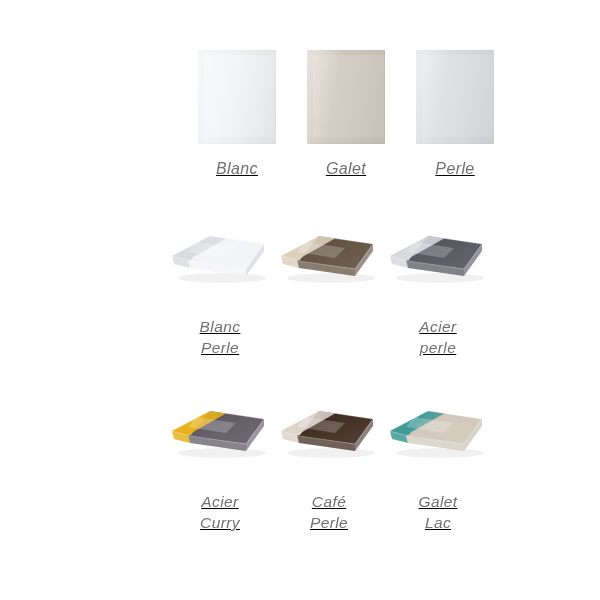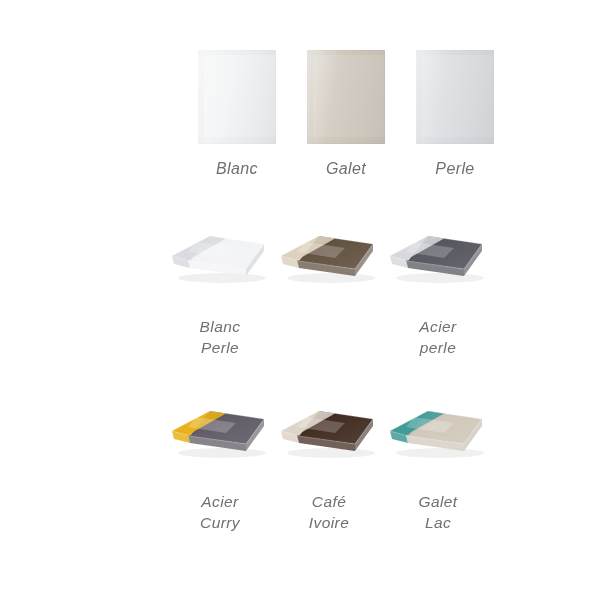--- a/index.html
+++ b/index.html
@@ -27,20 +27,21 @@
     top: 0;
     width: 600px;
     height: 600px;
   }
 
   
   .cell {
     position: absolute;
     width: 130px;
     text-align: center;
+    text-decoration: underline;
   }
 
   .swatch-wrap {
     position: relative;
     width: 130px;
     height: 100px;
   }
 
   
   .row1 .swatch-wrap { height: 104px; }
@@ -318,21 +319,21 @@
       <path d="M6,30 L22,34 L24,42 L8,38 Z" fill="#ddd4c9" opacity="0.85"></path>
       <path d="M22,34 L80,43 L80,50 L24,42 Z" fill="#3a2419" opacity="0.72"></path>
       <path d="M80,43 L98,18 L98,25 L80,50 Z" fill="#2a1912" opacity="0.55"></path>
 
       <path d="M6,30 L44,10 L98,18 L80,43 L24,35 Z" fill="none" stroke="rgba(255,255,255,0.35)" stroke-width="0.8"></path>
       <path opacity="0.22" d="M30,16 L70,22 L60,32 L22,26 Z" fill="#ffffff"></path>
     </svg>
   </div>
         </div>
         <div class="label" style="color: rgb(111, 112, 114);">Café
-Ivoire</div>
+Perle</div>
       </div>
       <div class="cell rowfold" style="left: 373px; top: 387px;">
         <div class="swatch-wrap">
   <div class="fold">
     <svg viewBox="0 0 108 62" xmlns="http://www.w3.org/2000/svg" aria-hidden="true">
       <defs>
         <linearGradient id="gA_galet-lac" x1="0" y1="0" x2="1" y2="0.6">
           <stop offset="0" stop-color="#3f9a96" stop-opacity="1"></stop>
           <stop offset="1" stop-color="#3f9a96" stop-opacity="0.82"></stop>
         </linearGradient>

